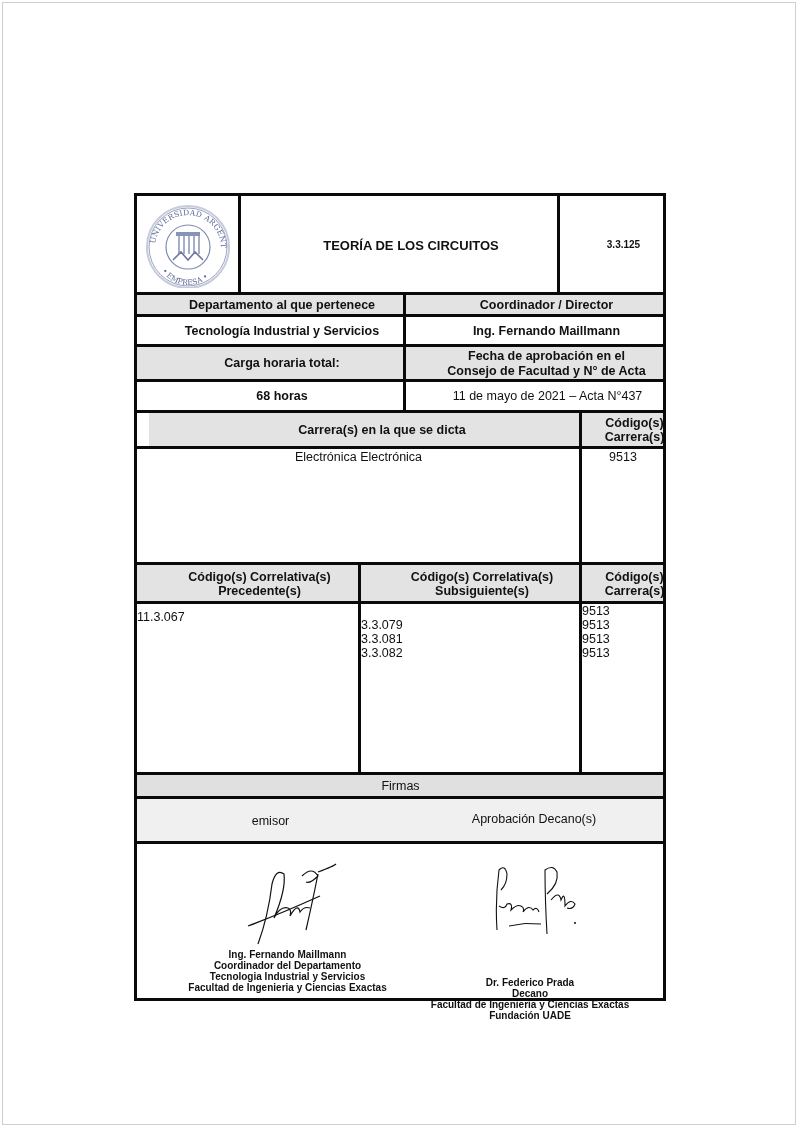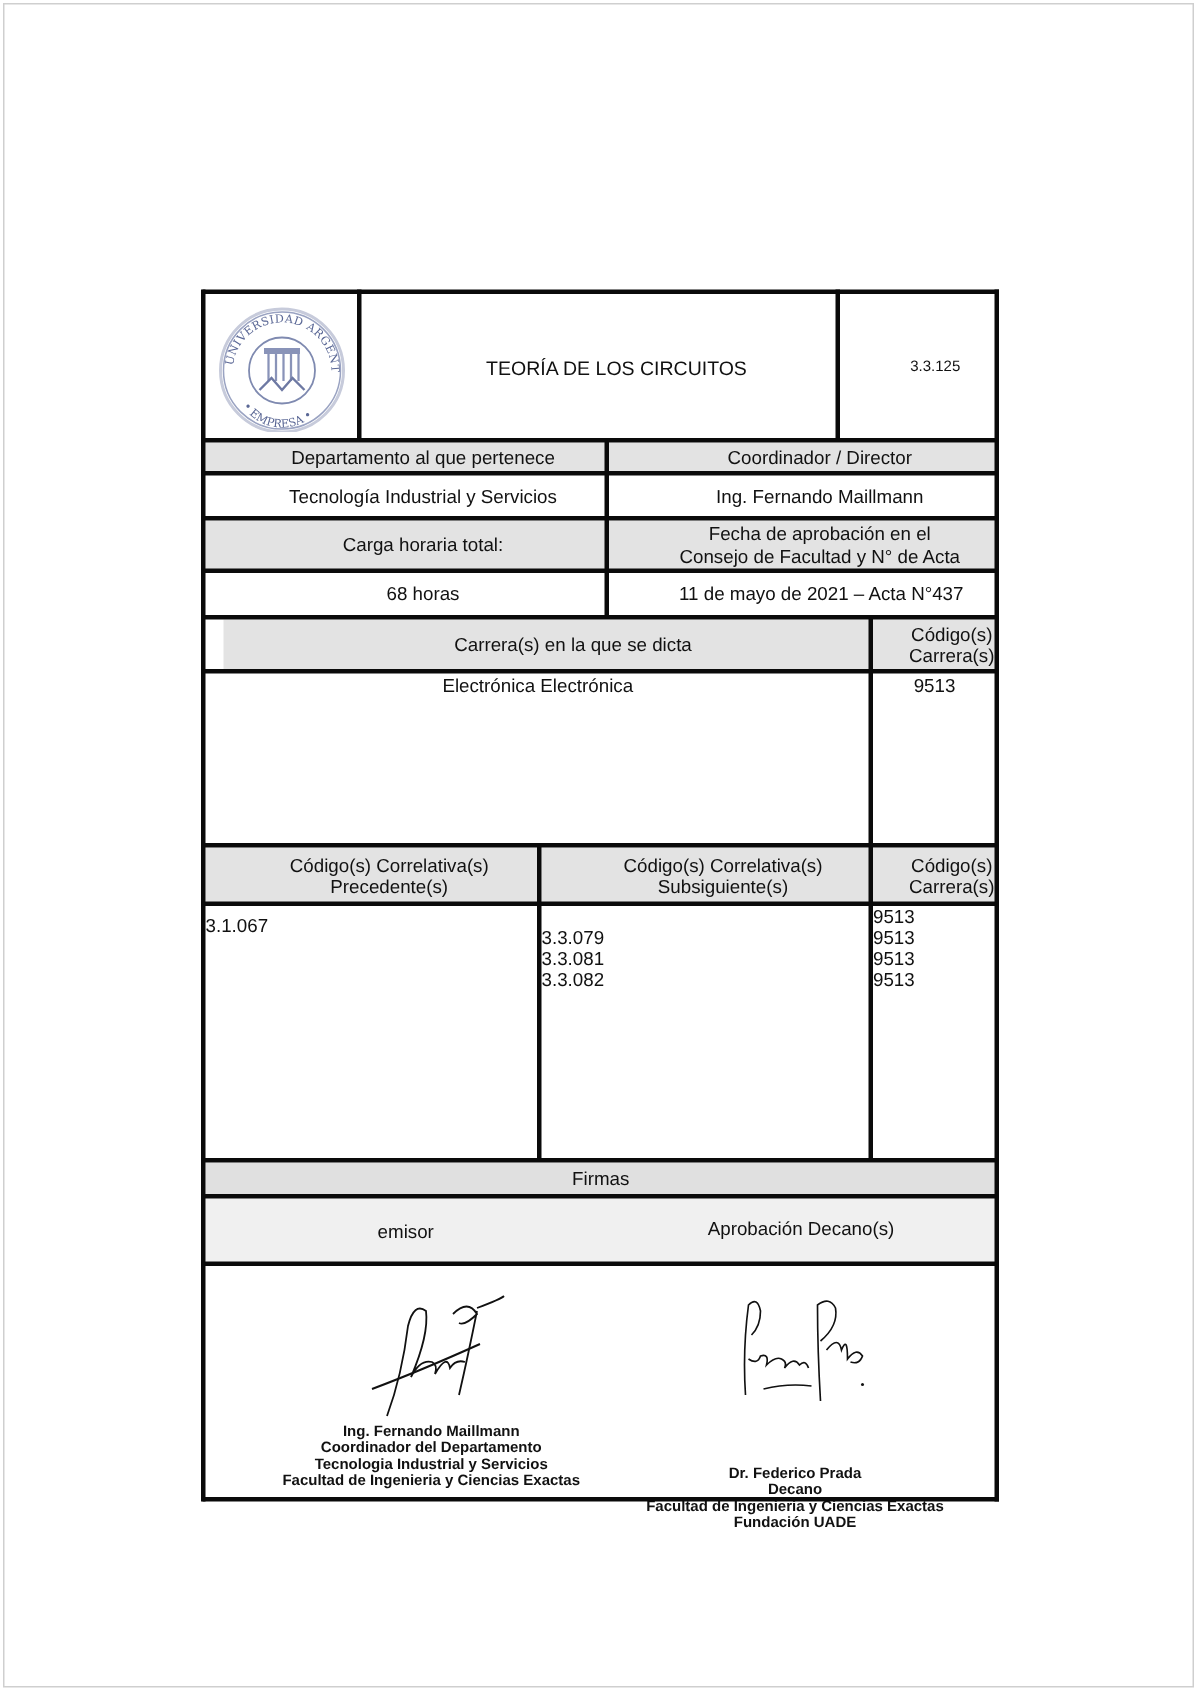--- a/index.html
+++ b/index.html
@@ -4,21 +4,21 @@
 <style>
   html, body { margin:0; padding:0; background:#ffffff; }
   body { width:800px; height:1128px; position:relative; overflow:hidden;
          font-family:"Liberation Sans", sans-serif; color:#111; }
   .page-border { position:absolute; left:2px; top:2px; width:794px; height:1123px;
                  border:1px solid #cfcfcf; box-sizing:border-box; }
   .cell { position:absolute; box-sizing:border-box; display:flex; align-items:center;
           justify-content:center; text-align:center; font-size:12.5px; line-height:15px; }
   .gray { background:#e3e3e3; }
   .light { background:#f0f0f0; }
-  .bold { font-weight:normal;padding-left:23px; }
+  .bold { font-weight:bold;padding-left:23px; }
   .hline { position:absolute; height:3px; background:#0a0a0a; }
   .vline { position:absolute; width:3px; background:#0a0a0a; }
   .top-align { align-items:flex-start; }
   .stack { flex-direction:column; }
   .sig-text { position:absolute; font-size:10px; font-weight:bold; line-height:11px;
               text-align:center; }
   .sig-text div { white-space:nowrap; }
   svg { display:block; }
 </style>
 </head>
@@ -59,21 +59,21 @@
   <div class="cell gray bold stack" style="left:361px;top:565px;width:219px;height:37px;line-height:14px;">
     <div>Código(s) Correlativa(s)</div>
     <div>Subsiguiente(s)</div>
   </div>
   <div class="cell gray bold stack" style="left:582px;top:565px;width:82px;height:37px;line-height:14px;">
     <div>Código(s)</div>
     <div>Carrera(s)</div>
   </div>
 
   <div class="cell top-align stack" style="left:137px;top:604px;width:222px;height:169px;padding-top:6px;justify-content:flex-start;line-height:14px;">
-    <div>3.1.067</div>
+    <div>11.3.067</div>
   </div>
   <div class="cell top-align stack" style="left:361px;top:604px;width:219px;height:169px;padding-top:14px;justify-content:flex-start;line-height:14px;">
     <div>3.3.079</div>
     <div>3.3.081</div>
     <div>3.3.082</div>
   </div>
   <div class="cell top-align stack" style="left:582px;top:604px;width:82px;height:169px;padding-top:0px;justify-content:flex-start;line-height:14px;">
     <div>9513</div>
     <div>9513</div>
     <div>9513</div>

